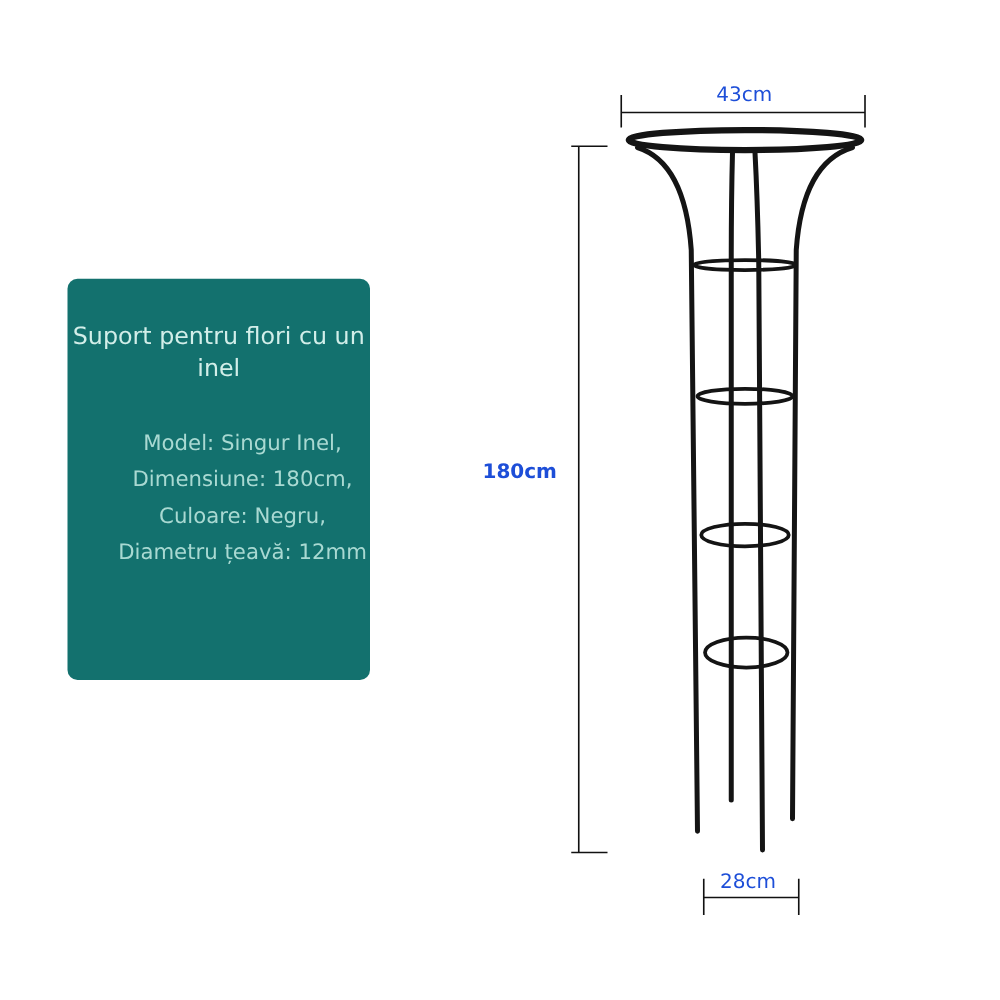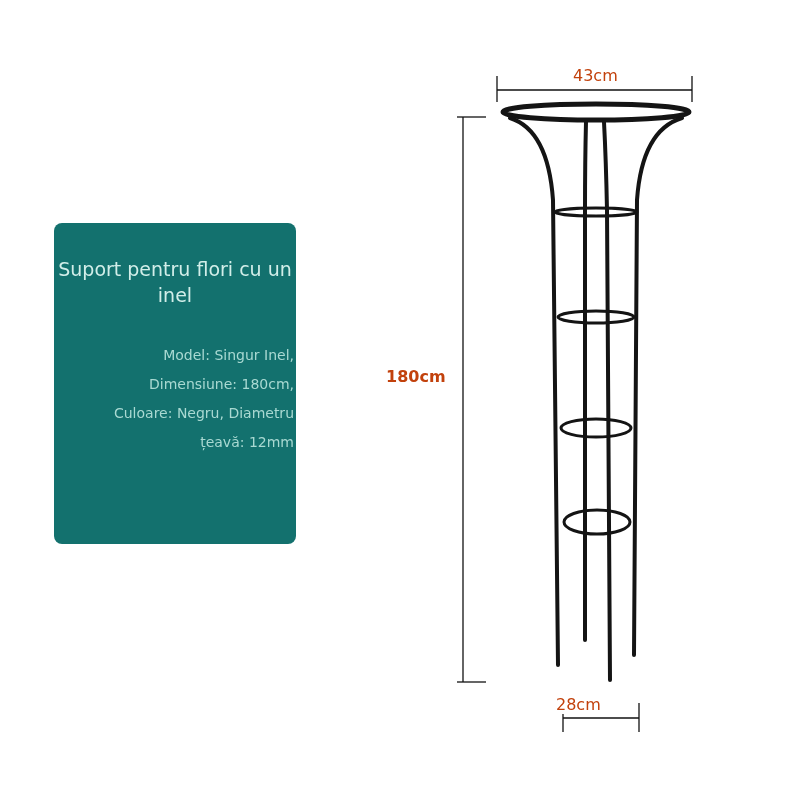--- a/index.html
+++ b/index.html
@@ -1,20 +1,20 @@
 <!DOCTYPE html>
 <html><head>
   <meta charset="utf-8">
   <style>
     html, body { margin: 0; padding: 0; }
     body { width: 800px; height: 800px; background: #ffffff; position: relative; overflow: hidden; font-family: "DejaVu Sans", sans-serif; }
     .panel { position: absolute; left: 54px; top: 223px; width: 242px; height: 321px; background: #13716e; border-radius: 8px; color: #bfe3de; }
     .panel .title { position: absolute; left: 0; top: 33px; width: 242px; text-align: center; font-size: 19px; line-height: 26px; color: #d2eee9; }
-    .panel .spec { position: absolute; left: 40px; top: 118px; width: 200px; text-align: right; font-size: 14px; line-height: 29px; color: #a9d9d2; }
-    .dim { position: absolute; font-family: "DejaVu Sans", sans-serif; font-size: 16px; color: #c2410c; background: #fff; }
+    .panel .spec { position: absolute; left: 40px; top: 118px; width: 200px; text-align: center; font-size: 17px; line-height: 29px; color: #a9d9d2; }
+    .dim { position: absolute; font-family: "DejaVu Sans", sans-serif; font-size: 16px; color: #1d4ed8; background: #fff; }
     svg { position: absolute; left: 0; top: 0; }
   </style>
 </head>
 <body>
 
 <div class="panel">
   <div class="title">Suport pentru flori cu un inel</div>
   <div class="spec">Model: Singur Inel, Dimensiune: 180cm, Culoare: Negru, Diametru țeavă: 12mm</div>
 </div>
 
@@ -40,13 +40,13 @@
     <path d="M604 122 Q606 160 607 210 L610 680" stroke-width="4"></path>
     <ellipse cx="596" cy="212" rx="41" ry="4" stroke-width="3"></ellipse>
     <ellipse cx="596" cy="317" rx="38" ry="6" stroke-width="3"></ellipse>
     <ellipse cx="596" cy="428" rx="35" ry="9" stroke-width="3"></ellipse>
     <ellipse cx="597" cy="522" rx="33" ry="12" stroke-width="3"></ellipse>
   </g>
 </svg>
 
 <div class="dim" style="left:573px; top:66px;">43cm</div>
 <div class="dim" style="left:386px; top:367px;font-weight:bold;">180cm</div>
-<div class="dim" style="left:556px; top:695px;">28cm</div>
+<div class="dim" style="left:576px; top:695px;">28cm</div>
 
 </body></html>

